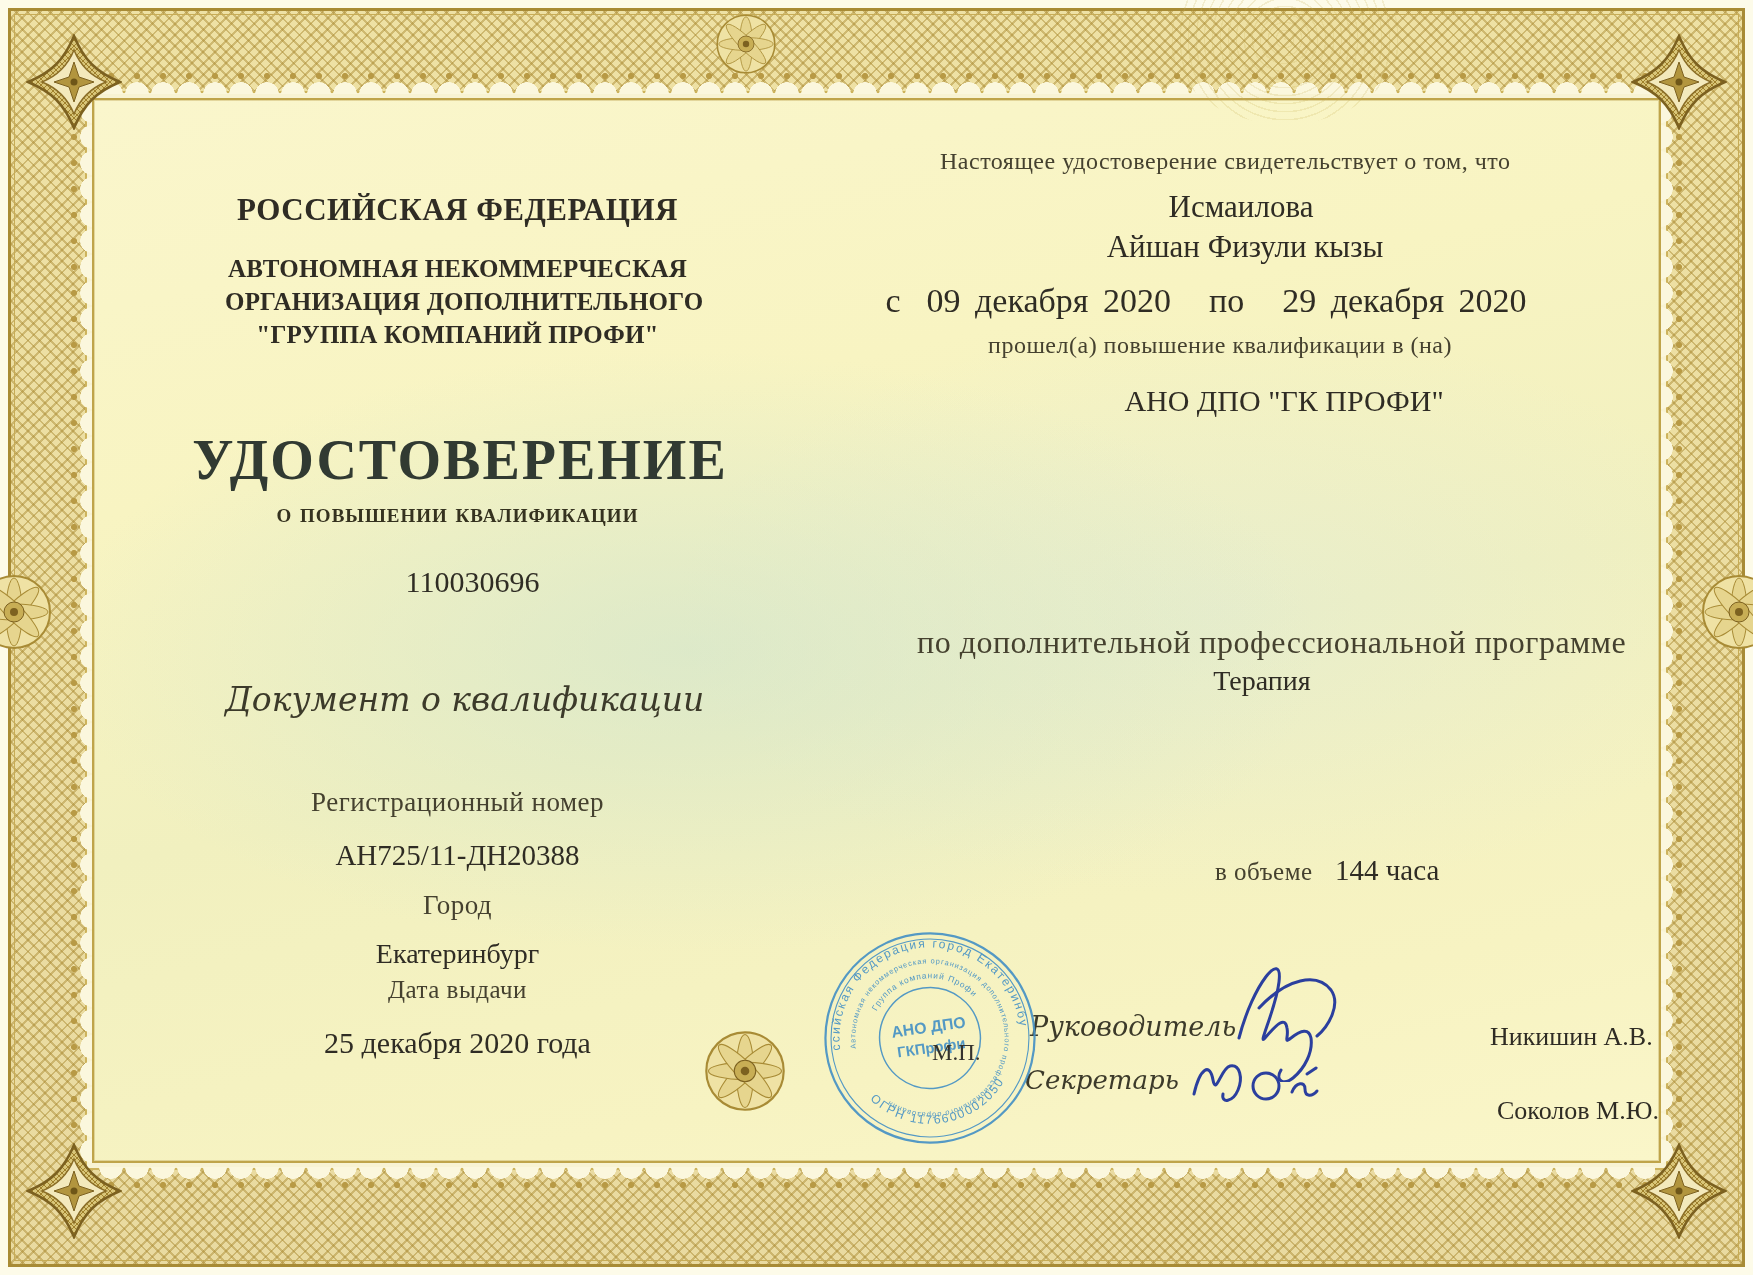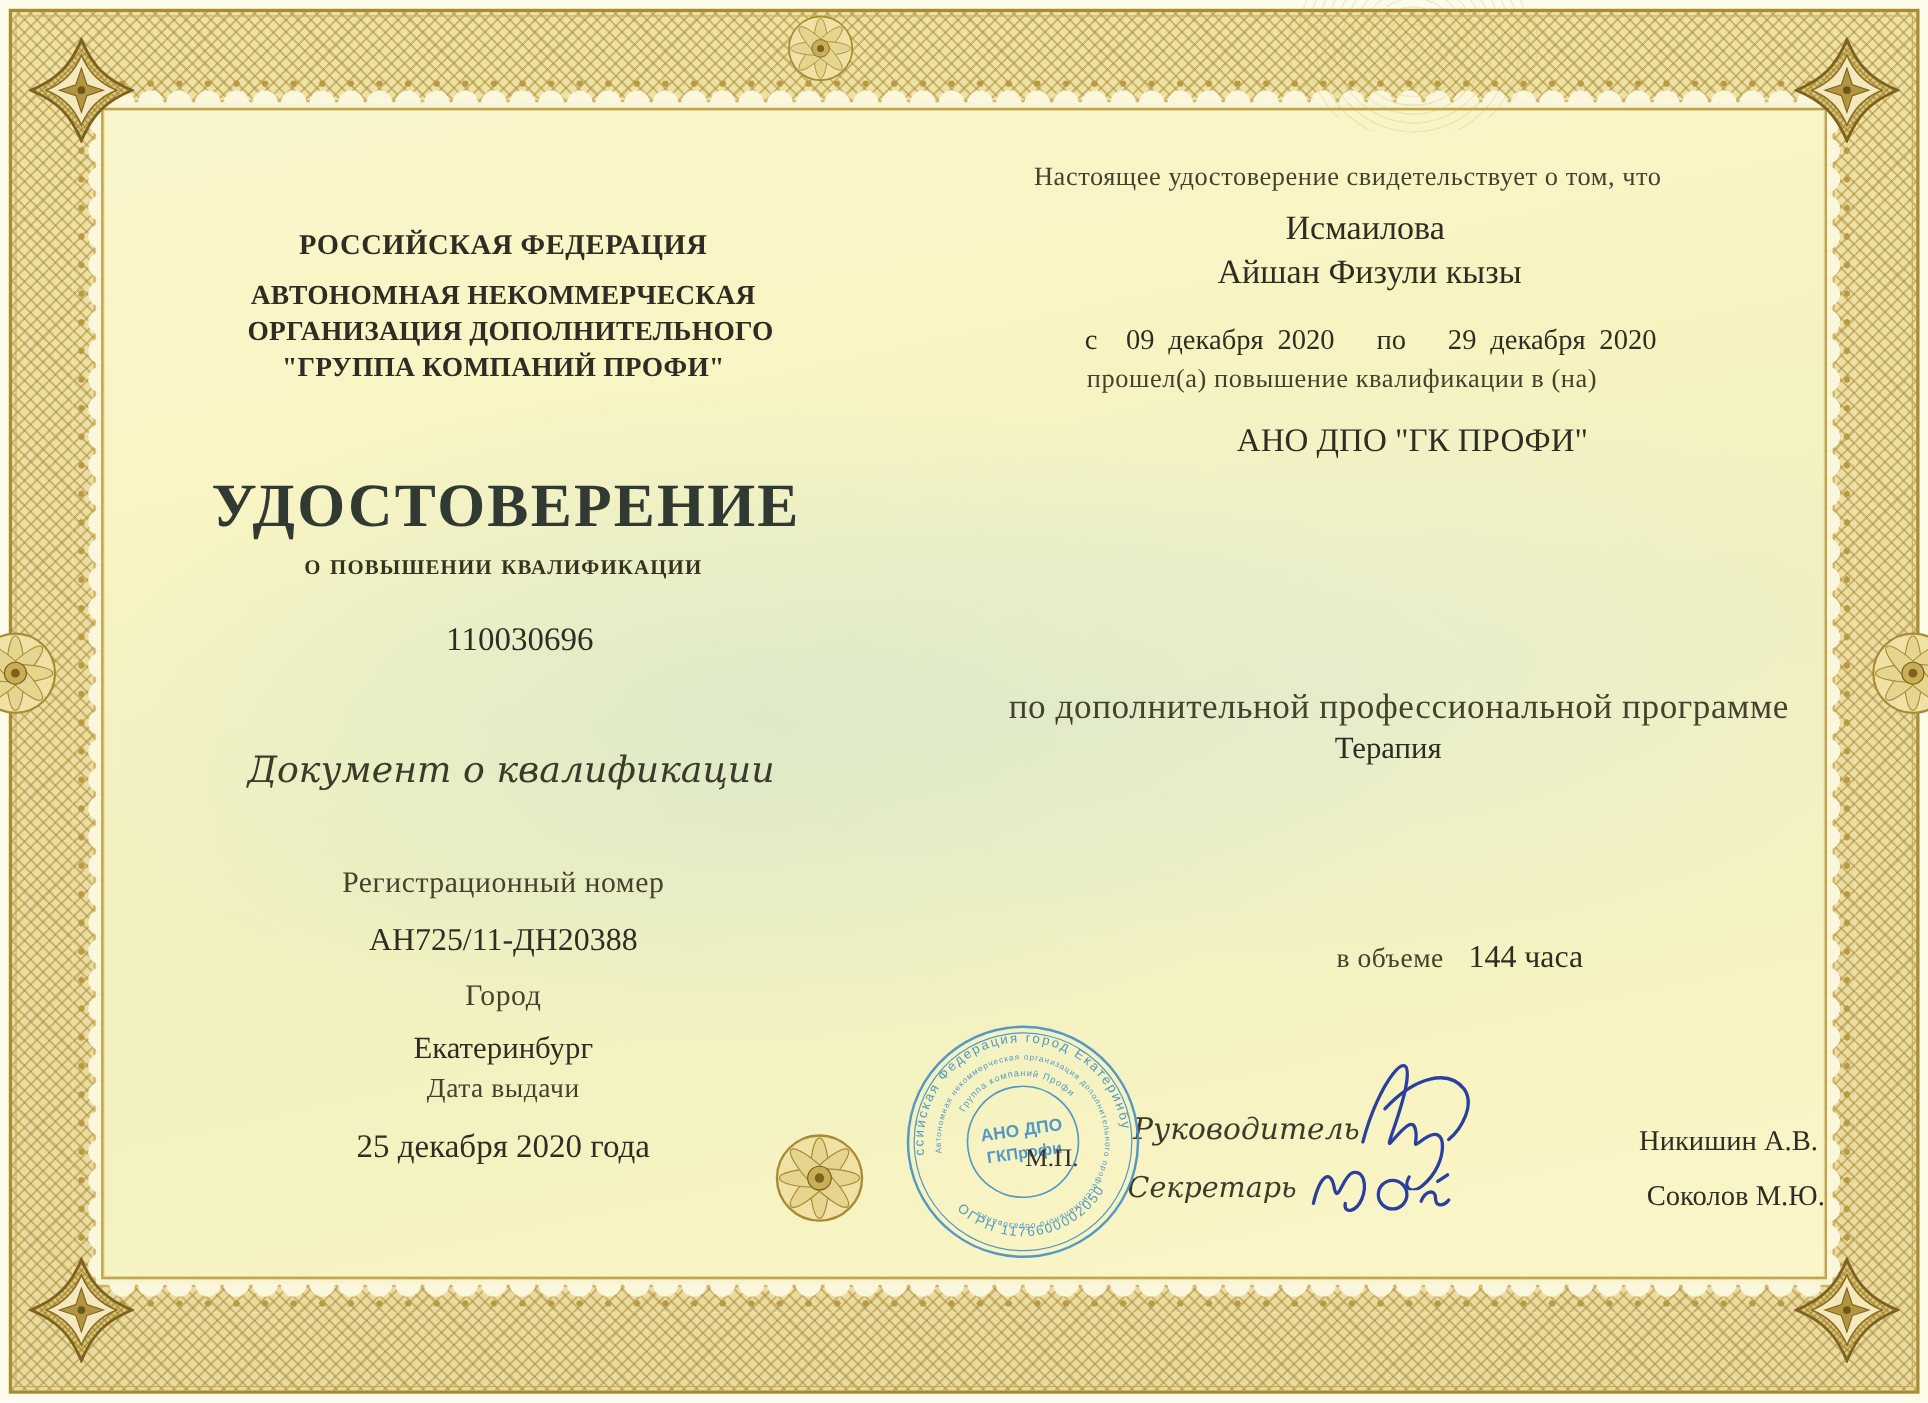--- a/index.html
+++ b/index.html
@@ -48,50 +48,50 @@
     background:repeating-radial-gradient(circle at 50% 50%, rgba(199,176,84,.35) 0 1.5px, rgba(199,176,84,0) 1.5px 8px);}
 
   
   .txt{position:absolute;z-index:5;color:#2f2c24;text-align:center;white-space:nowrap;}
   .lc{left:225px;width:465px;}
   .rc{left:940px;width:560px;}
   .bold{font-weight:bold;}
   .light{color:#45412f;letter-spacing:.5px;}
   .script{font-family:"DejaVu Serif",serif;font-style:italic;color:#3c3a2a;}
 
-  .l-country{top:208px;font-size:26px;letter-spacing:.5px;}
+  .l-country{top:192px;font-size:31px;letter-spacing:.5px;}
   .l-org{top:252px;font-size:25px;line-height:33px;letter-spacing:.2px;}
   .l-title{left:160px;width:600px;top:428px;font-size:56px;letter-spacing:2px;color:#313a32;}
   .l-subtitle{top:498px;font-size:27px;font-variant:small-caps;font-weight:600;letter-spacing:1px;color:#35321f;}
   .l-number{top:565px;font-size:30px;transform:translateX(15px);}
   .l-doctype{top:680px;font-size:33px;}
   .l-reglabel{top:787px;font-size:27px;}
   .l-regnum{top:839px;font-size:29px;}
   .l-citylabel{top:890px;font-size:27px;}
   .l-city{top:938px;font-size:28px;}
   .l-datelabel{top:976px;font-size:25px;}
   .l-date{top:1026px;font-size:30px;}
 
   .r-intro{top:148px;font-size:24px;}
   .r-surname{top:189px;font-size:31px;transform:translateX(21px);}
   .r-name{top:229px;font-size:31px;transform:translateX(25px);}
-  .r-period{left:906px;width:680px;top:282px;font-size:26px;word-spacing:6px;margin-top:12px;}
+  .r-period{left:866px;width:680px;top:282px;font-size:34px;word-spacing:6px;}
   .r-period .gap1{margin-right:26px;}
   .r-period .gap2{margin-right:38px;}
   .r-action{top:332px;font-size:24px;}
   .r-inst{top:384px;font-size:30px;transform:translateX(64px);}
   .r-proglabel{top:624px;font-size:32px;transform:translateX(-23px);}
   .r-program{top:665px;font-size:28px;transform:translateX(42px);}
   .r-vollabel{left:1215px;top:858px;font-size:25px;text-align:left;}
   .r-volume{left:1335px;top:854px;font-size:29px;text-align:left;}
 
   .s-head{left:1030px;top:1011px;font-size:27px;text-align:left;}
   .s-secr{left:1025px;top:1065px;font-size:26px;text-align:left;}
   .s-headname{left:1490px;top:1022px;font-size:26px;text-align:left;}
-  .s-secrname{left:1497px;top:1072px;font-size:26px;text-align:right;}
+  .s-secrname{left:1497px;top:1096px;font-size:26px;text-align:right;}
   .s-mp{left:932px;top:1040px;font-size:23px;color:#34322c;z-index:7;}
 
   .stamp-wrap{position:absolute;left:818px;top:926px;width:224px;height:224px;z-index:6;transform:rotate(-8deg);opacity:.92;}
   .sig{position:absolute;z-index:6;}
   .sig1{left:1225px;top:942px;}
   .sig2{left:1188px;top:1046px;}
 </style>
 </head>
 <body>
 

